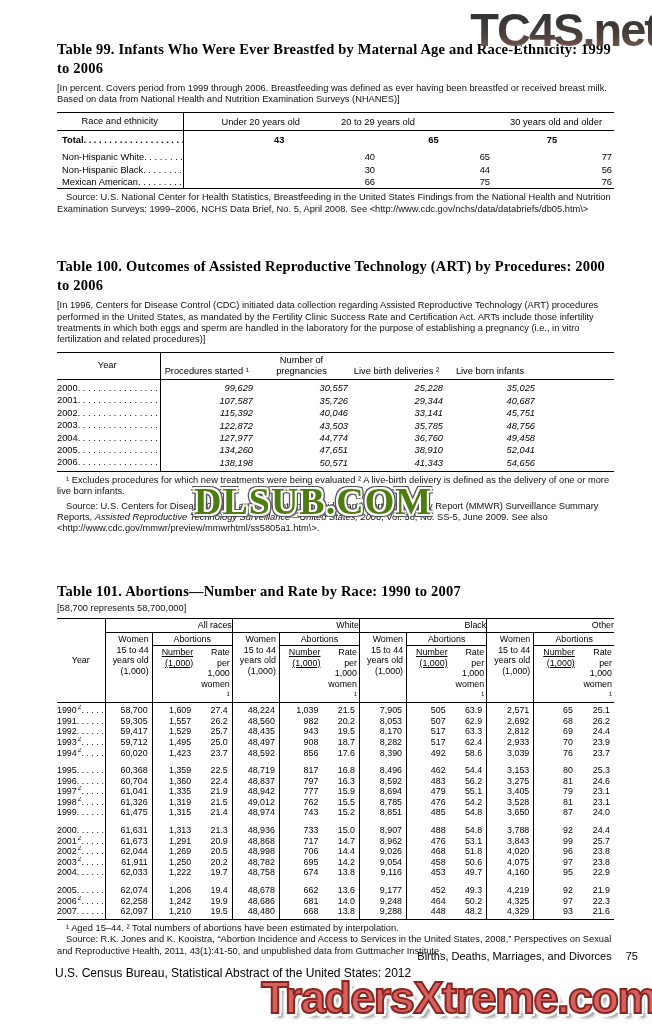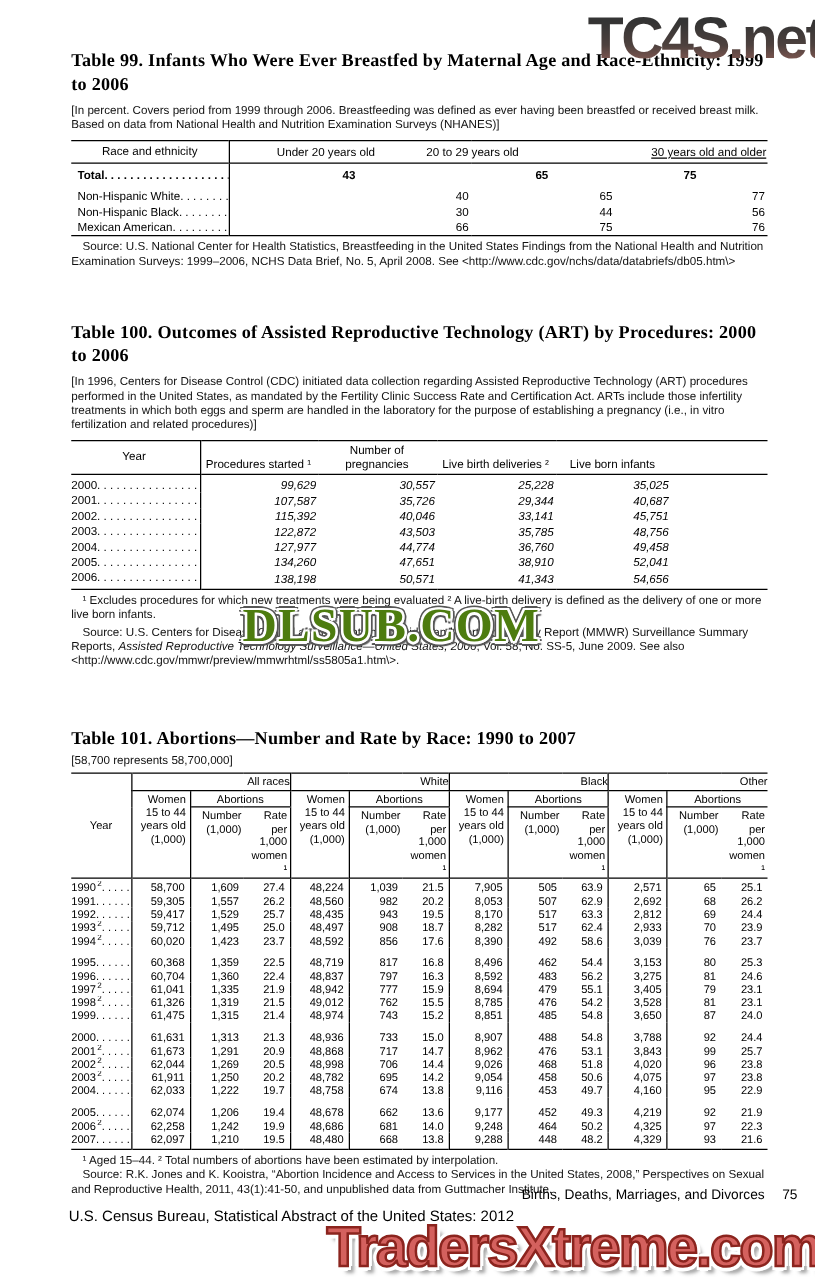--- a/index.html
+++ b/index.html
@@ -26,42 +26,42 @@
   .dots{flex:1 1 auto;overflow:hidden;white-space:nowrap;}
   .dots::after{content:" . . . . . . . . . . . . . . . . . . . . . . . . . . . . . . . . . . . .";}
   sup{font-size:6.5px;vertical-align:super;line-height:0;margin-left:1px;}
 
   
   #t99 thead th{height:17px;vertical-align:middle;}
   #t99 th.labh{text-align:center;border-right:1px solid #000;font-size:9.3px;}
   #t99 td.lbl-cell{border-right:1px solid #000;padding-left:5px;}
   #t99 th.num{position:relative;}
   #t99 th.num .h{position:absolute;right:77px;bottom:3px;white-space:nowrap;}
-  #t99 th.num.last .h{right:1px;text-decoration:underline;}
+  #t99 th.num.last .h{right:12px;}
   #t99 tbody tr:first-child td{padding-top:3px;padding-bottom:2px;text-align:center;}
   #t99 tbody tr:nth-child(2) td{padding-top:3px;}
 
   
   #t100 thead th{padding:2px 2px 2px 0;line-height:11px;text-align:center;}
   #t100 th.yearh{text-align:center;border-right:1px solid #000;vertical-align:middle;}
   #t100 td.lbl-cell{border-right:1px solid #000;}
   #t100 td.num{line-height:9.9px;font-style:italic;}
   #t100 td.num:last-child,#t100 th:last-child{padding-right:79px;}
   #t100 tbody tr:first-child td{padding-top:2px;}
   #t100 tbody tr:last-child td{padding-bottom:2px;}
 
   
   #t101{font-size:8.9px;}
   #t101 thead th{text-align:center;line-height:10.6px;font-size:8.9px;}
   #t101 th.grp{border-left:1px solid #000;border-bottom:1px solid #000;height:13px;vertical-align:middle;text-align:right;}
   #t101 th.yearh{border-right:1px solid #000;vertical-align:middle;}
   #t101 th.women{border-left:1px solid #000;border-right:1px solid #000;text-align:right;
                  padding:1px 3px 2px 2px;vertical-align:top;}
   #t101 th.ab{border-bottom:1px solid #000;height:12px;vertical-align:middle;}
-  #t101 th.numh{text-align:right;padding:1px 2px 2px 2px;vertical-align:top;}
+  #t101 th.numh{text-align:right;padding:1px 2px 2px 2px;vertical-align:top;text-decoration:underline;}
   #t101 th.rateh{text-align:right;padding:1px 2px 2px 2px;vertical-align:top;border-right:1px solid #000;}
   #t101 th.rateh.last{border-right:none;}
   #t101 td{line-height:10.6px;}
   #t101 td.num{padding-right:4px;}
   #t101 td:nth-child(1){border-right:1px solid #000;}
   #t101 td:nth-child(2),#t101 td:nth-child(5),#t101 td:nth-child(8),#t101 td:nth-child(11){
       border-left:1px solid #000;border-right:1px solid #000;}
   #t101 td:nth-child(4),#t101 td:nth-child(7),#t101 td:nth-child(10){border-right:1px solid #000;}
   #t101 tr.gap td{padding-top:7px;}
   #t101 tbody tr:first-child td{padding-top:2px;}

